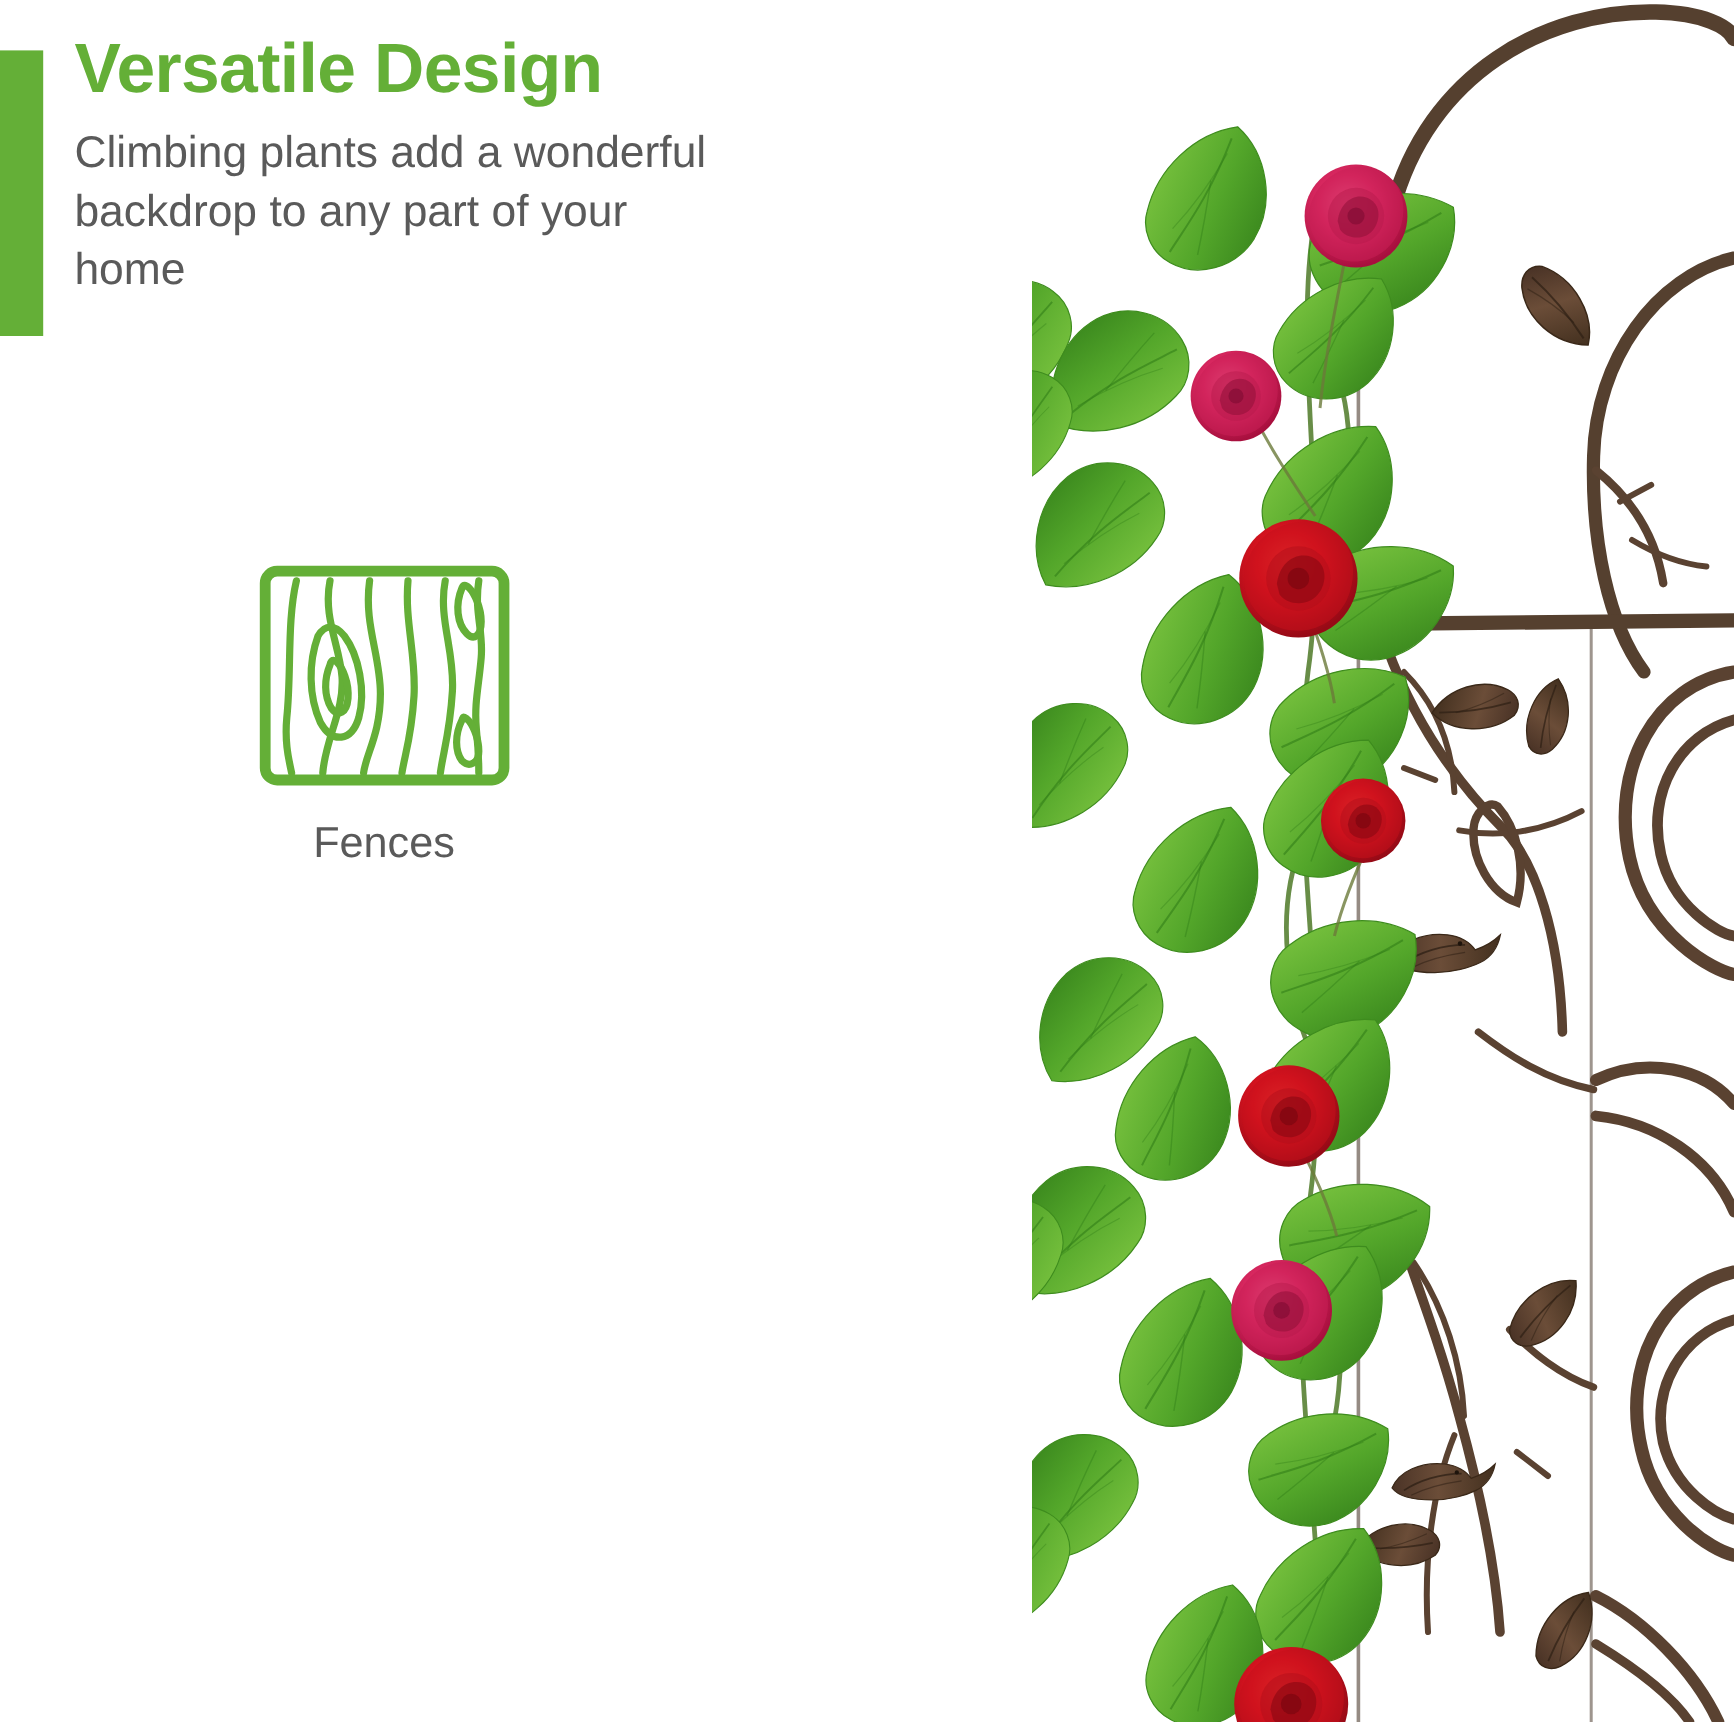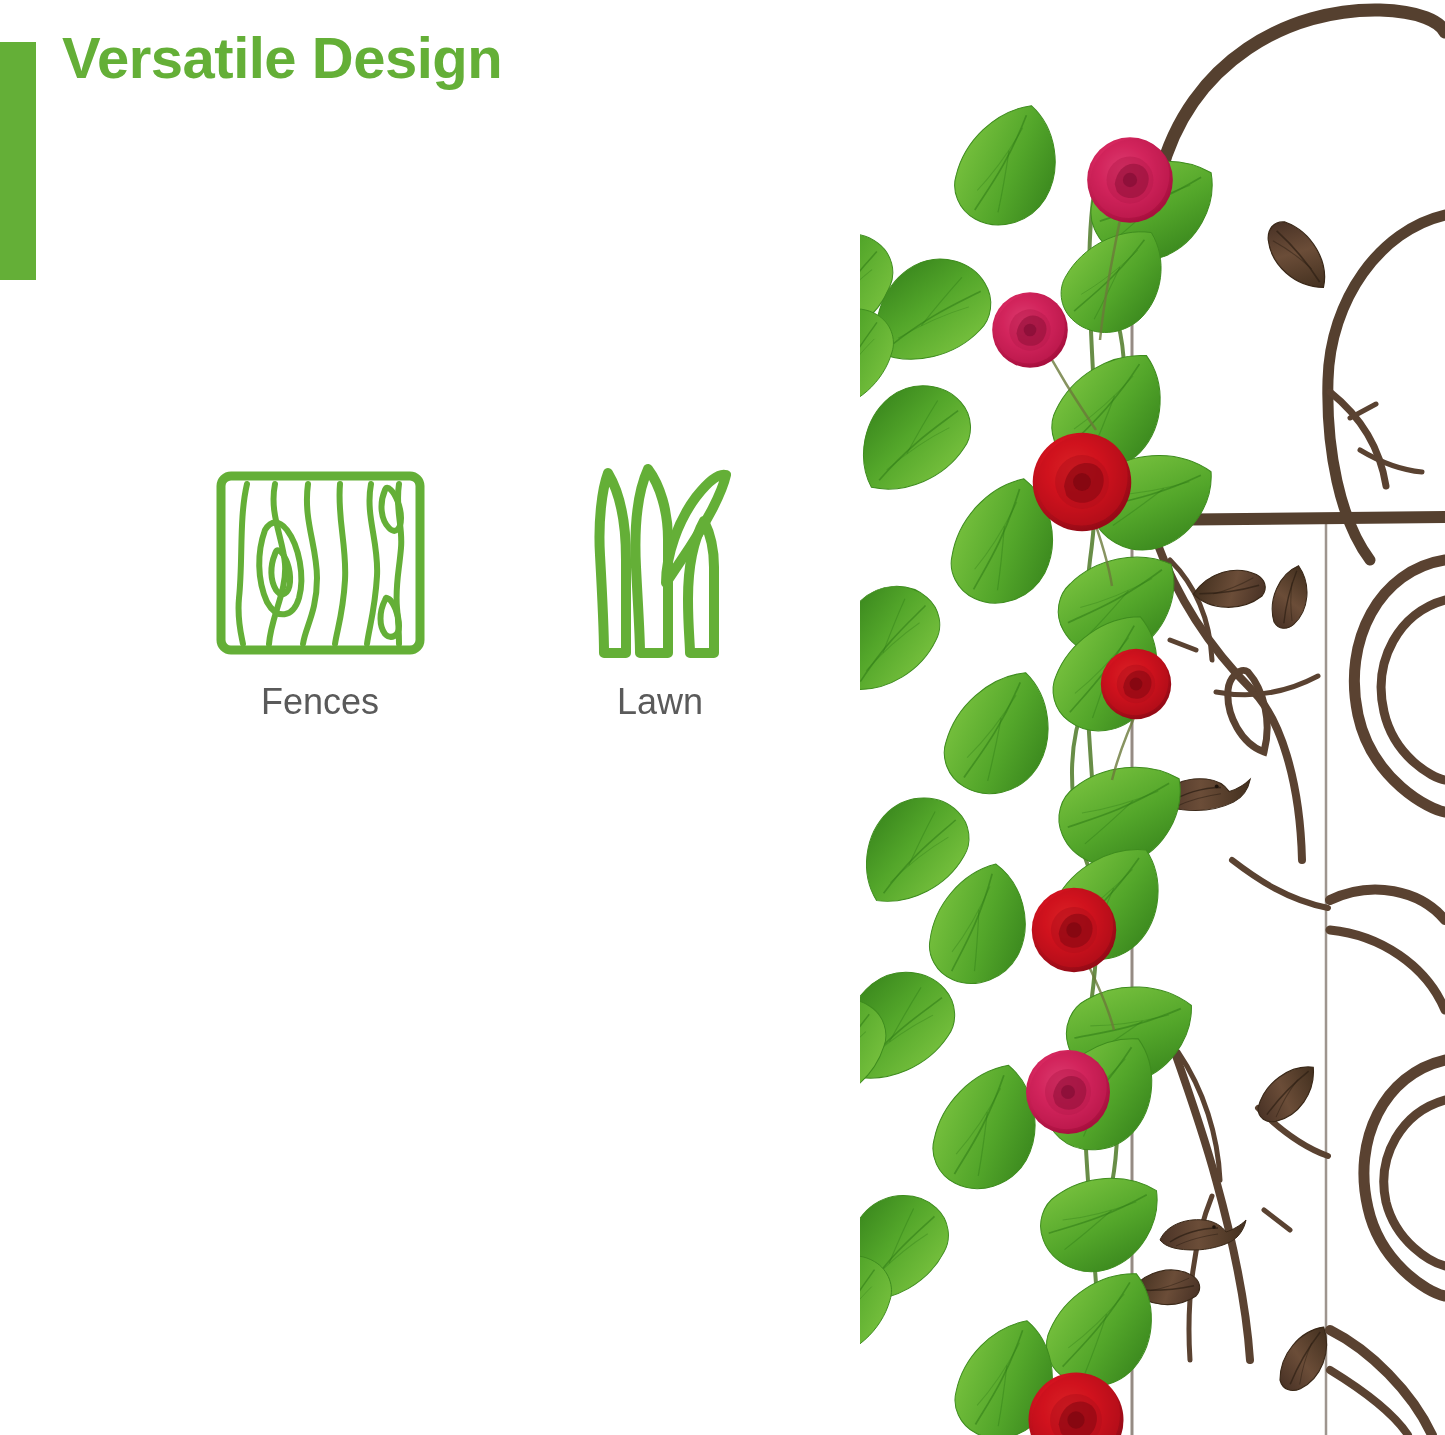--- a/index.html
+++ b/index.html
@@ -79,20 +79,21 @@
 <body style="background: rgb(255, 255, 255);">
 
 <div class="page">
 
   <div class="left-panel">
 
     <div class="accent-bar"></div>
 
     <div class="headline-block">
       <h1 class="headline">Versatile Design</h1>
+      <p class="subhead">Climbing plants add a wonderful backdrop to any part of your home</p>
     </div>
 
     <div class="icon-grid">
 
       <div class="icon-cell">
         <div class="icon-art">
           <svg width="215" height="190" viewBox="0 0 215 190">
             <g fill="none" stroke="#64AF37" stroke-width="9" stroke-linecap="round" stroke-linejoin="round">
               <rect x="8" y="8" width="199" height="174" rx="10"></rect>
               <path d="M34 16 C26 50 30 92 26 130 C24 152 28 166 30 176" stroke-width="6"></path>
@@ -105,33 +106,20 @@
               <path d="M62 86 C57 98 57 112 63 122 C69 130 76 126 77 114 C78 100 72 88 68 84 C65 81 63 82 62 86 Z" stroke-width="6"></path>
               <path d="M172 22 C166 36 168 52 176 60 C182 66 188 62 188 50 C188 38 182 26 178 22 C175 19 173 19 172 22 Z" stroke-width="6"></path>
               <path d="M172 132 C166 144 166 158 172 166 C178 172 186 168 186 158 C186 146 180 134 176 131 C173 129 173 129 172 132 Z" stroke-width="6"></path>
             </g>
           </svg>
         </div>
         <div class="icon-label">Fences</div>
       </div>
 
 
-      <div class="icon-cell">
-        <div class="icon-art">
-          <svg width="185" height="200" viewBox="0 0 185 200">
-            <g fill="none" stroke="#64AF37" stroke-width="10" stroke-linecap="round" stroke-linejoin="round">
-              <path d="M58 190 L58 96 C58 60 52 30 40 10 C34 26 30 58 32 92 C34 128 36 164 36 190 Z"></path>
-              <path d="M100 190 L100 76 C100 48 92 22 80 6 C70 28 66 64 68 104 C70 144 72 172 72 190 Z"></path>
-              <path d="M146 190 L146 104 C146 88 142 70 136 58 C126 76 120 104 120 136 C120 164 122 180 122 190 Z"></path>
-              <path d="M98 120 C98 92 110 58 128 34 C142 16 152 10 158 12 C154 30 138 60 122 84 C110 102 102 114 98 120 Z"></path>
-            </g>
-          </svg>
-        </div>
-        <div class="icon-label">Lawn</div>
-      </div>
 
 
     </div>
   </div>
 
   <div class="product-photo">
     <svg width="585" height="1435" viewBox="0 0 585 1435" aria-hidden="true">
       <defs>
         <linearGradient id="metal" x1="0" y1="0" x2="1" y2="0">
           <stop offset="0%" stop-color="#4A3326"></stop>

